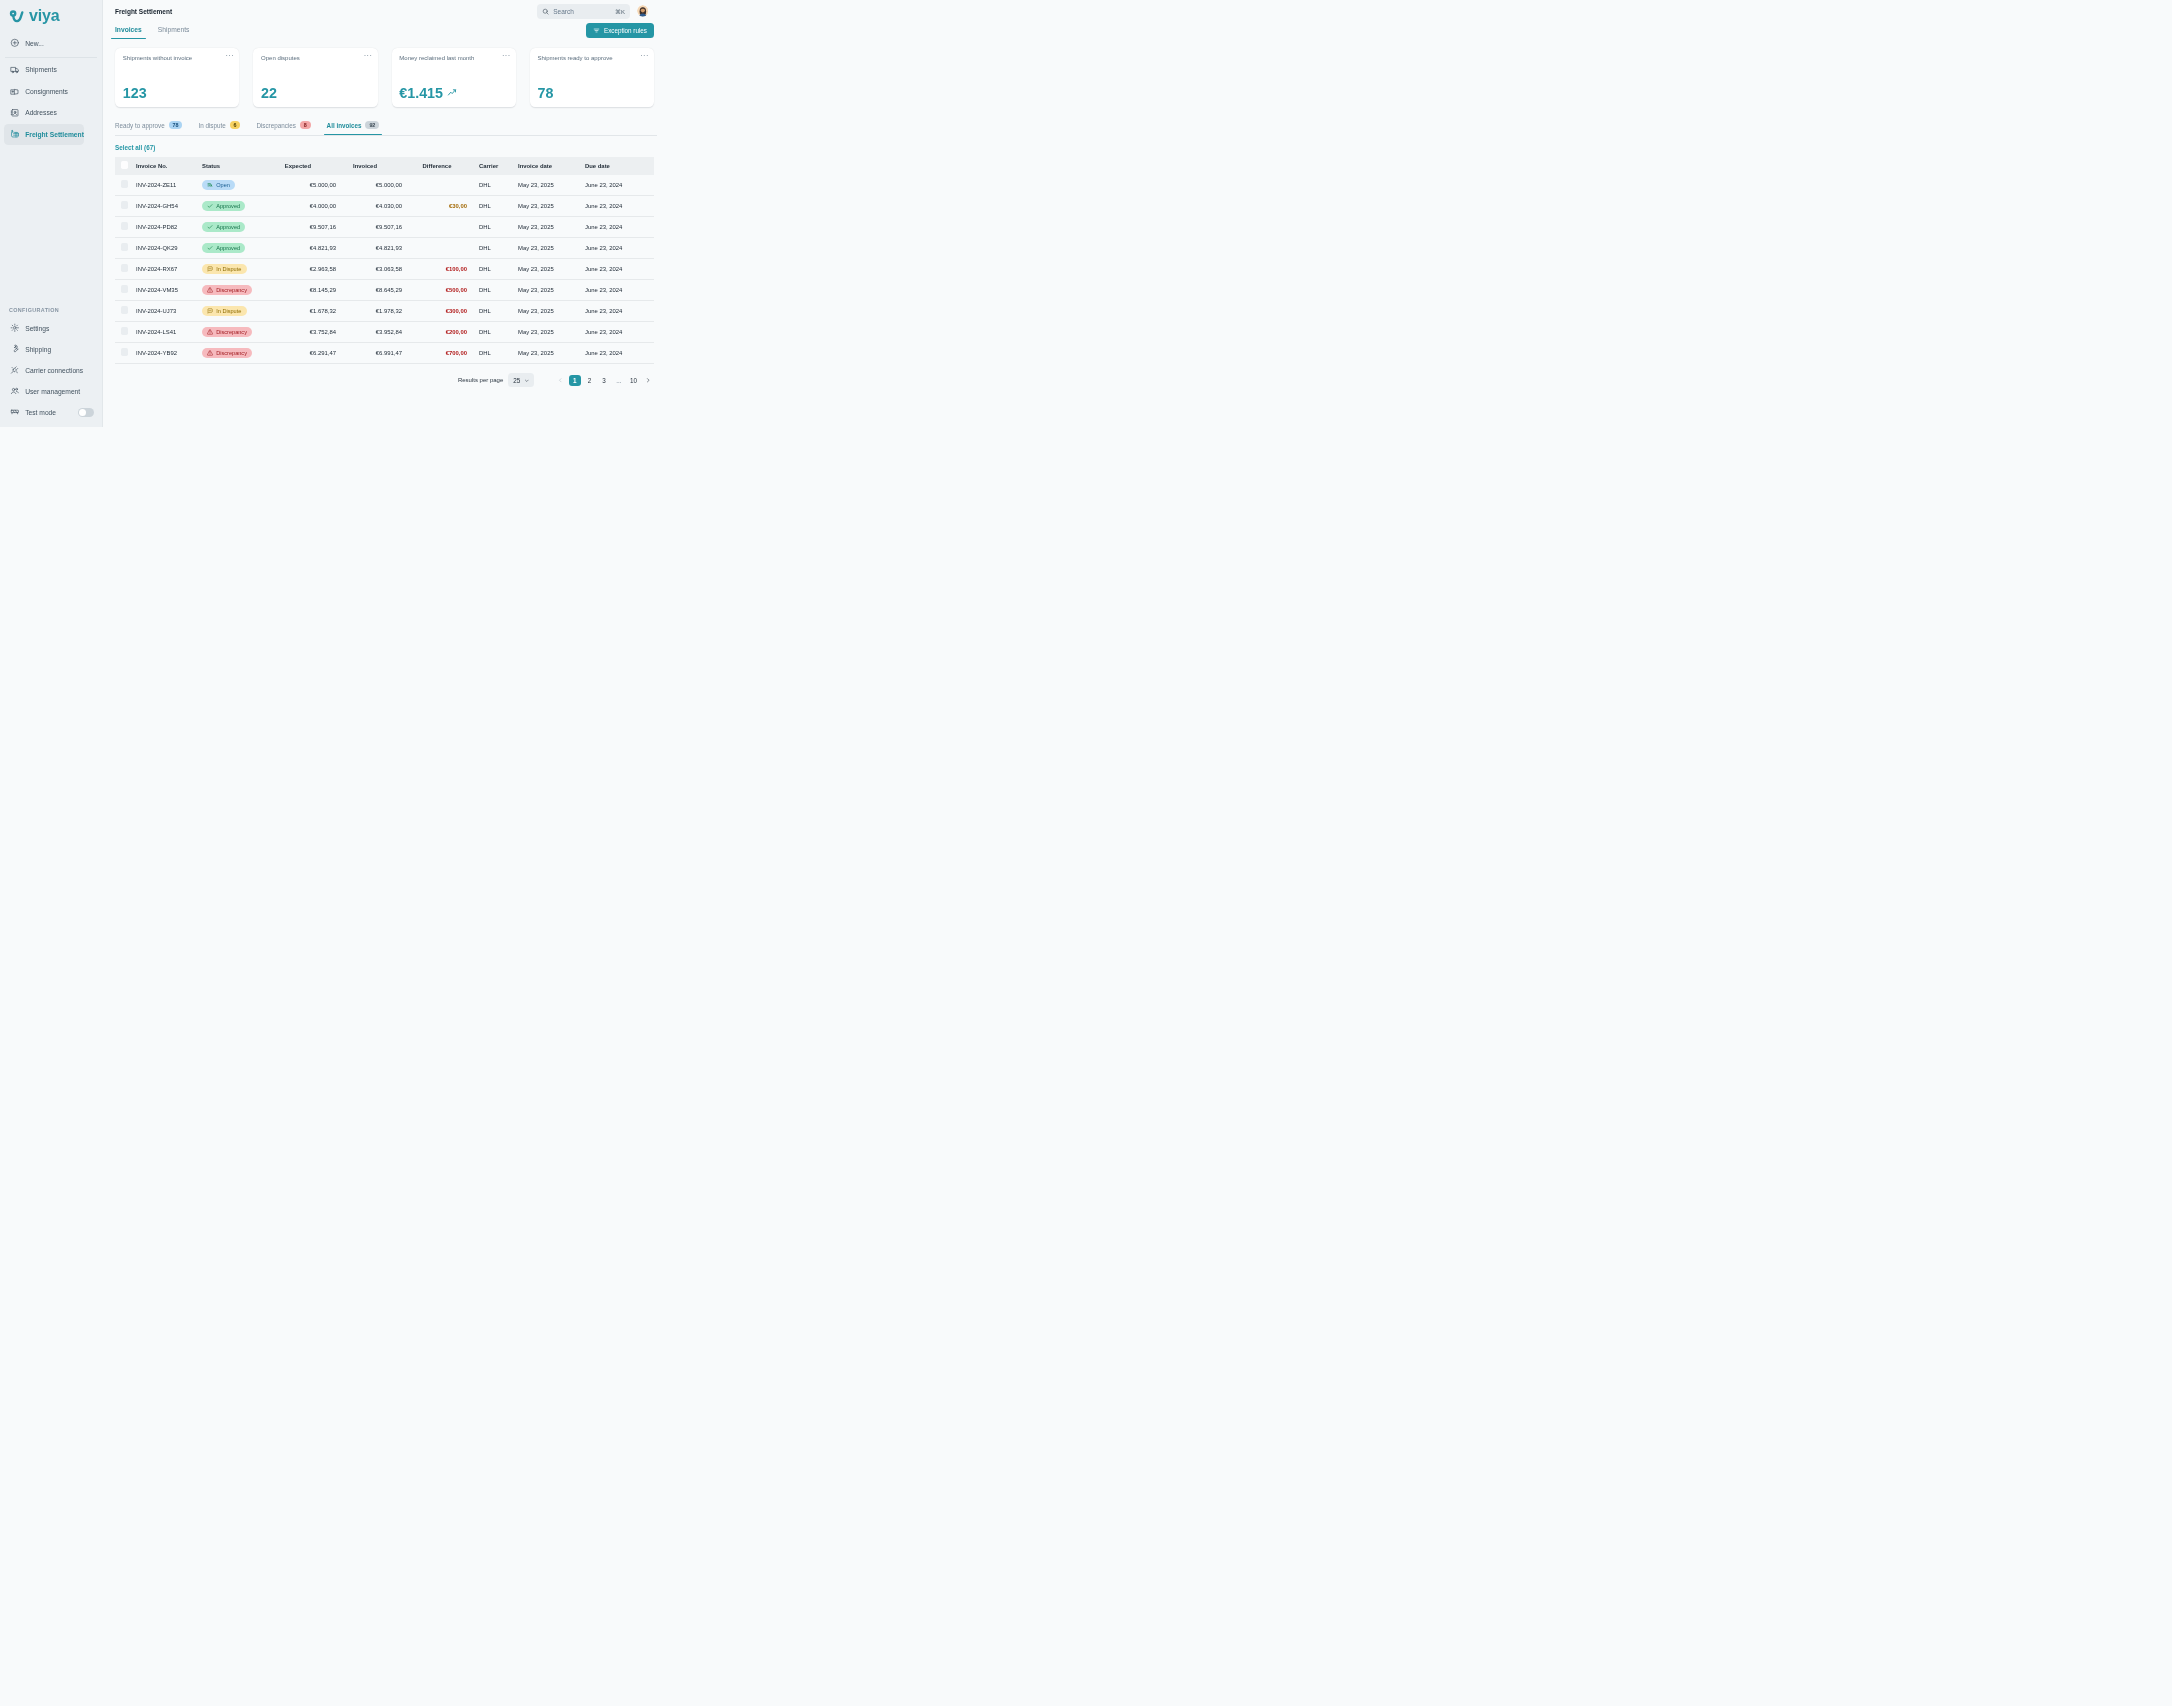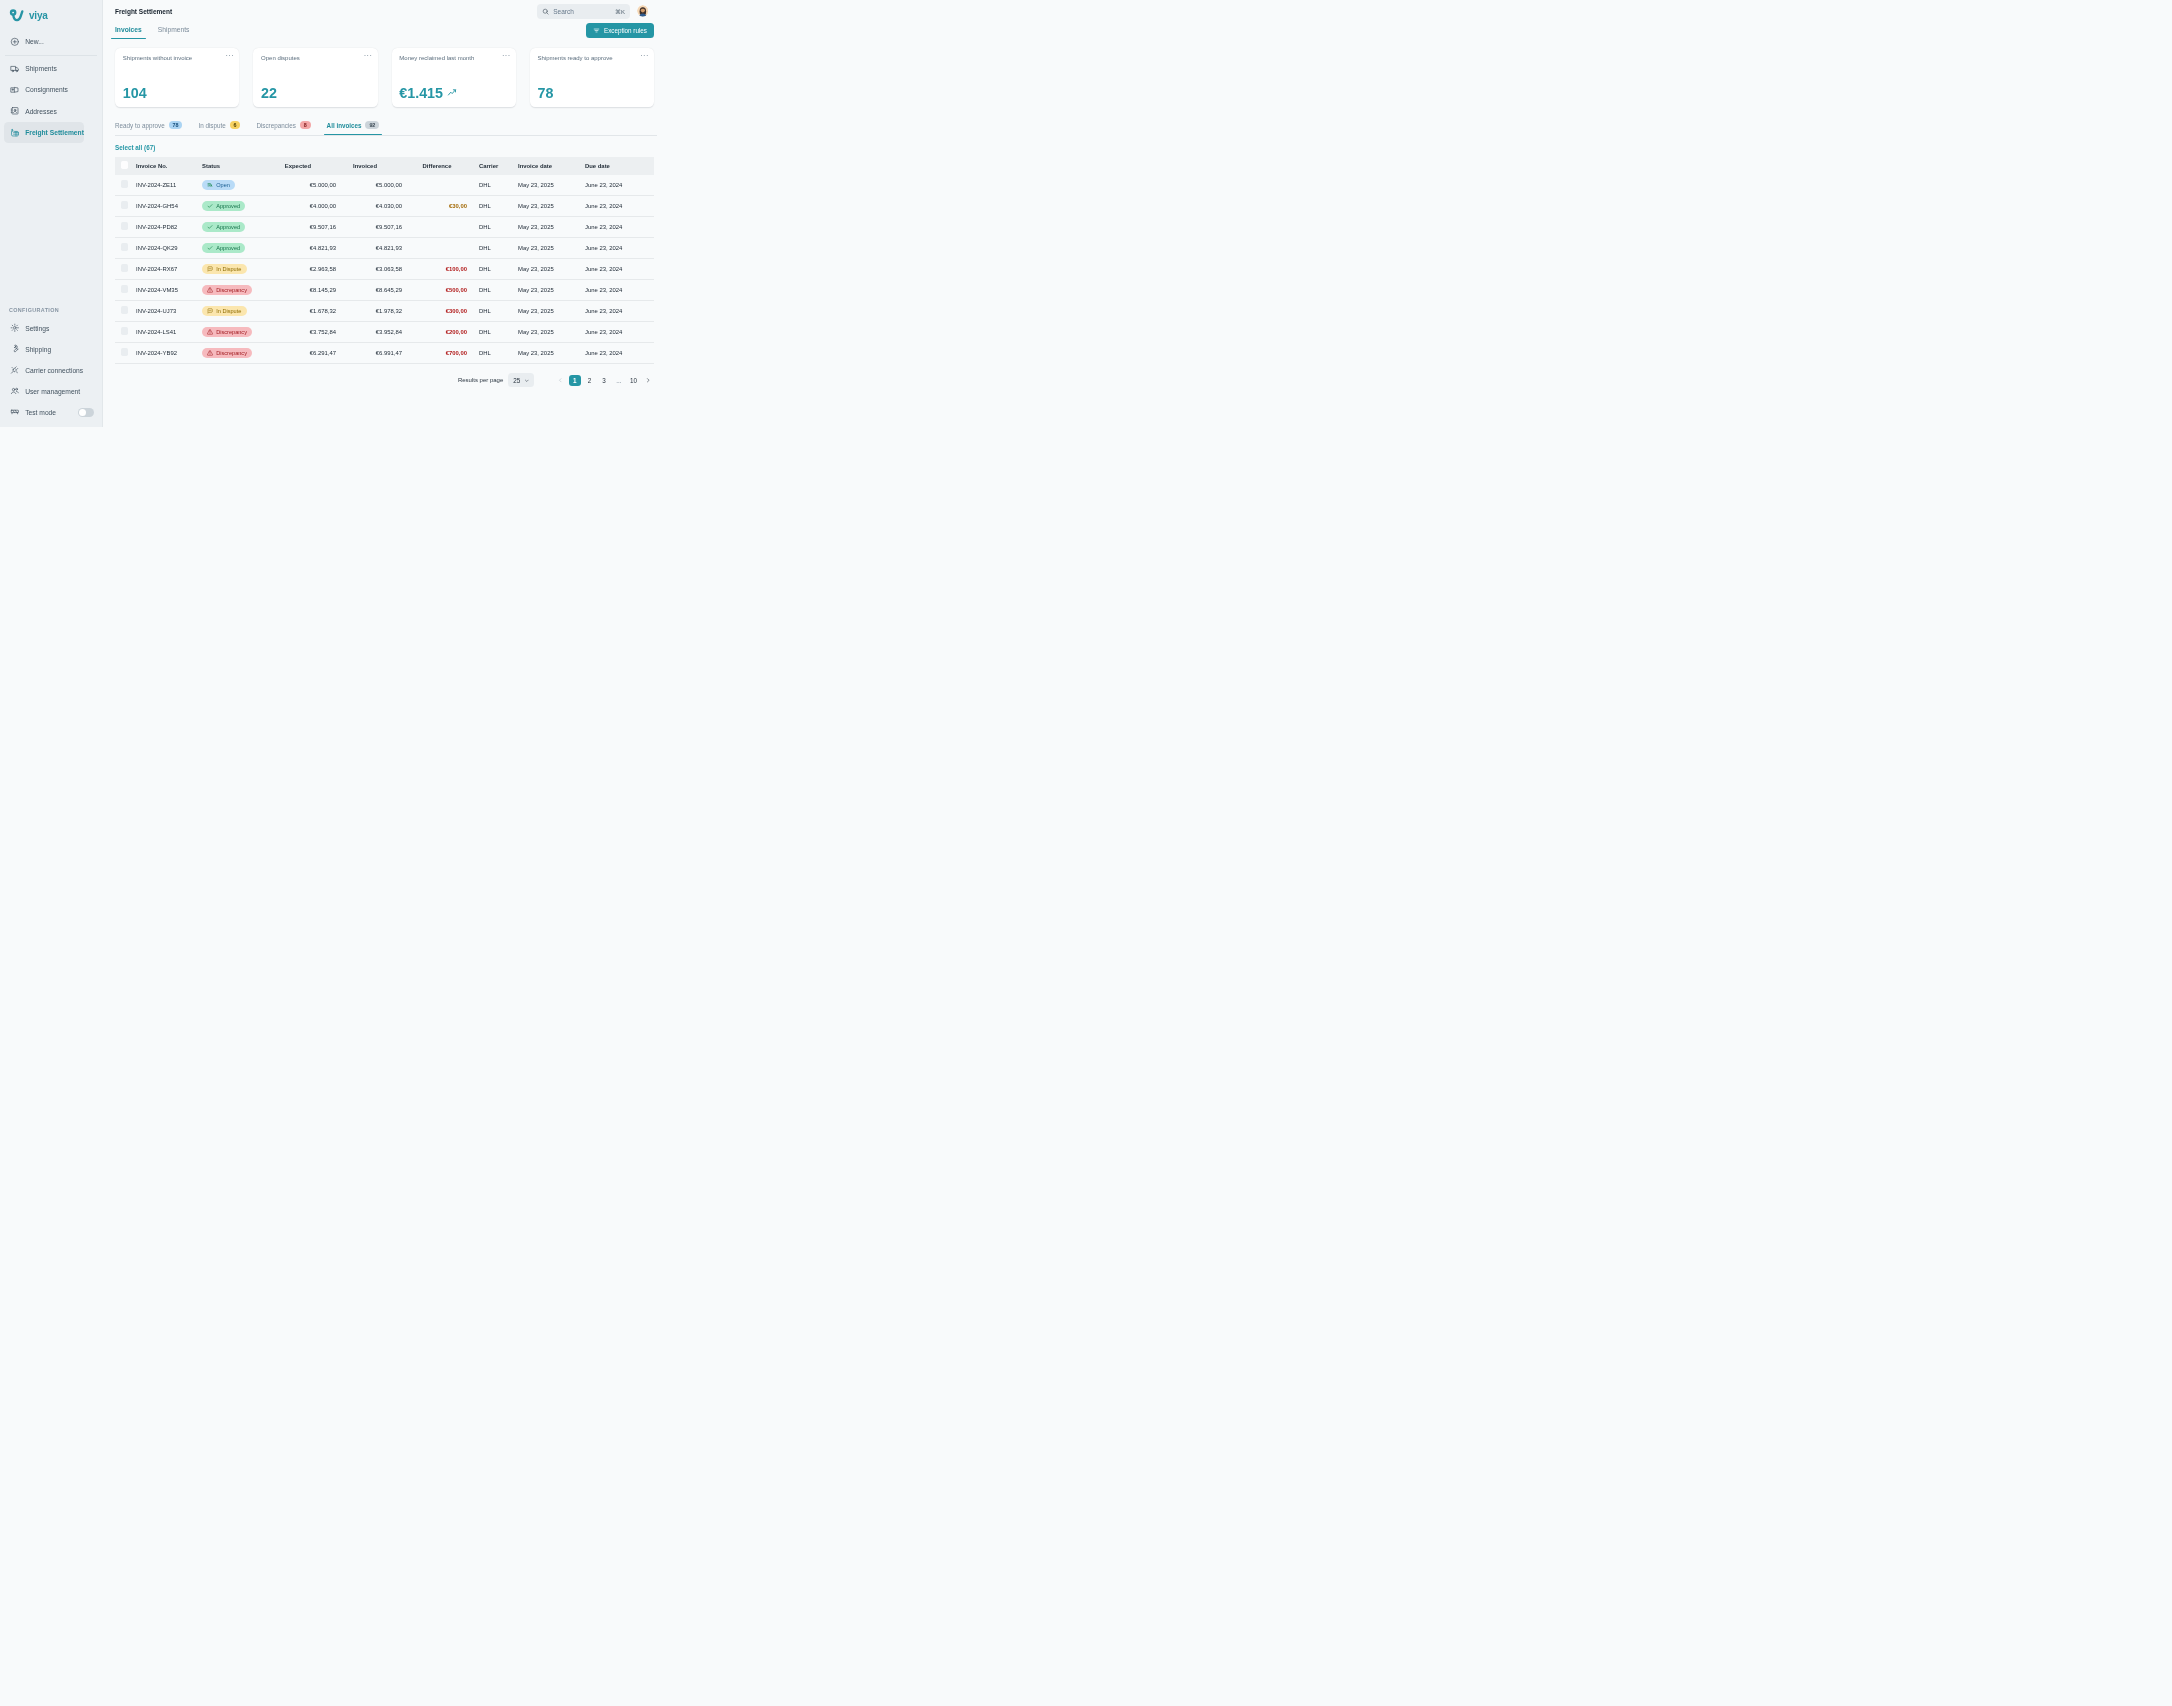--- a/index.html
+++ b/index.html
@@ -11,21 +11,21 @@
   }
   svg { display:block; }
 
   
   .sidebar {
     width:103px; min-width:103px; height:100%;
     background:#ecf0f3; border-right:0.4px solid #e2e7ea;
     display:flex; flex-direction:column; padding-bottom:4.3px;
   }
   .logo-row { display:flex; align-items:center; gap:3.5px; padding:7px 0 5.2px 9px; }
-  .logo-word { font-size:10px; font-weight:800; color:#2795a5; letter-spacing:-0.2px; }
+  .logo-word { font-size:16px; font-weight:800; color:#2795a5; letter-spacing:-0.2px; }
   .side-btn {
     display:flex; align-items:center; gap:5.6px; width:100%;
     background:none; border:none; cursor:pointer; text-align:left;
     font-family:inherit; font-size:6.7px; color:#42525f;
     padding:0 0 0 10px; height:21px;
   }
   .side-btn .icwrap { width:9.6px; height:9.6px; display:inline-flex; }
   .new-row { height:19px; margin-top:3.5px; }
   .side-divider { height:0.4px; background:#dde3e7; margin:4.3px 5.2px 1.7px 5.2px; }
   .nav-item { margin:0.4px 3.5px; width:auto; padding-left:6.5px; border-radius:4.3px; height:21px; }
@@ -324,21 +324,21 @@
       </span>
       <span>Exception rules</span>
     </button>
   </div>
 
   <div class="cards">
       <div class="card">
     <span class="card-title">Shipments without invoice</span>
     <button class="card-menu">···</button>
     <div class="card-value">
-      <span>104</span>
+      <span>123</span>
 
     </div>
   </div>
       <div class="card">
     <span class="card-title">Open disputes</span>
     <button class="card-menu">···</button>
     <div class="card-value">
       <span>22</span>
 
     </div>

